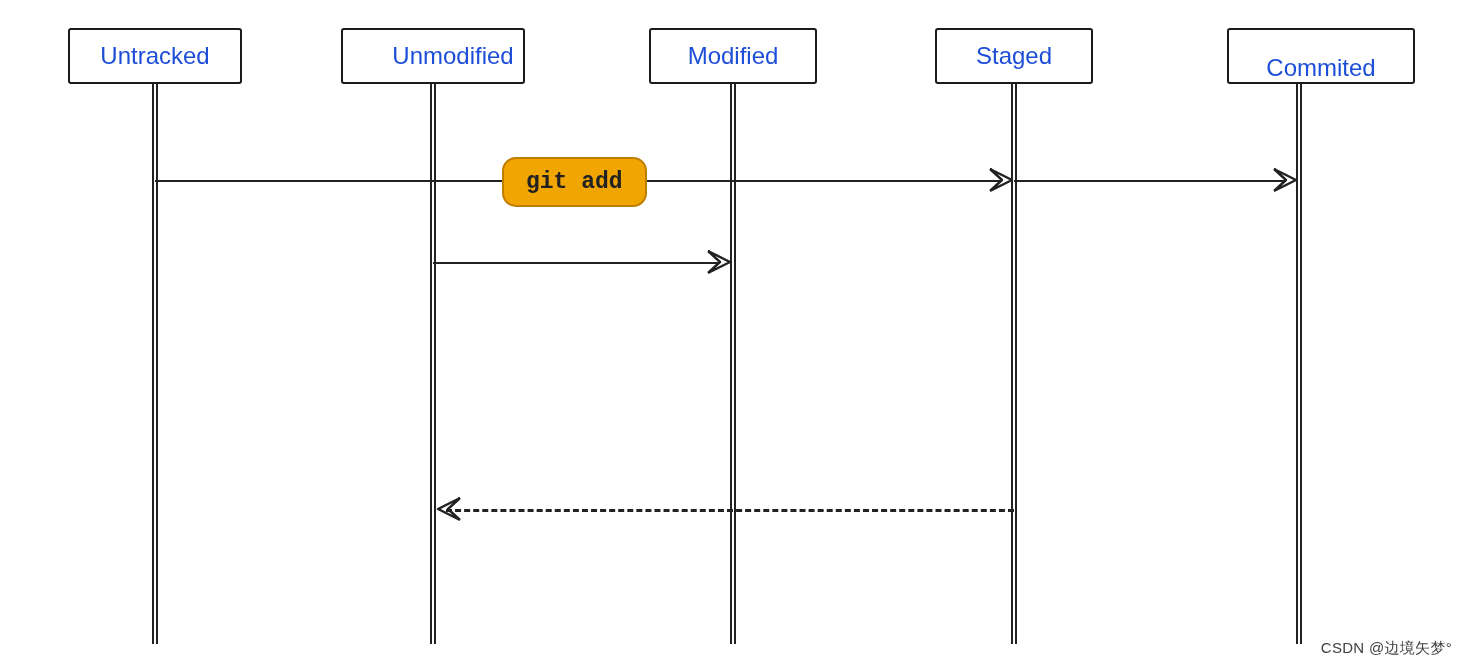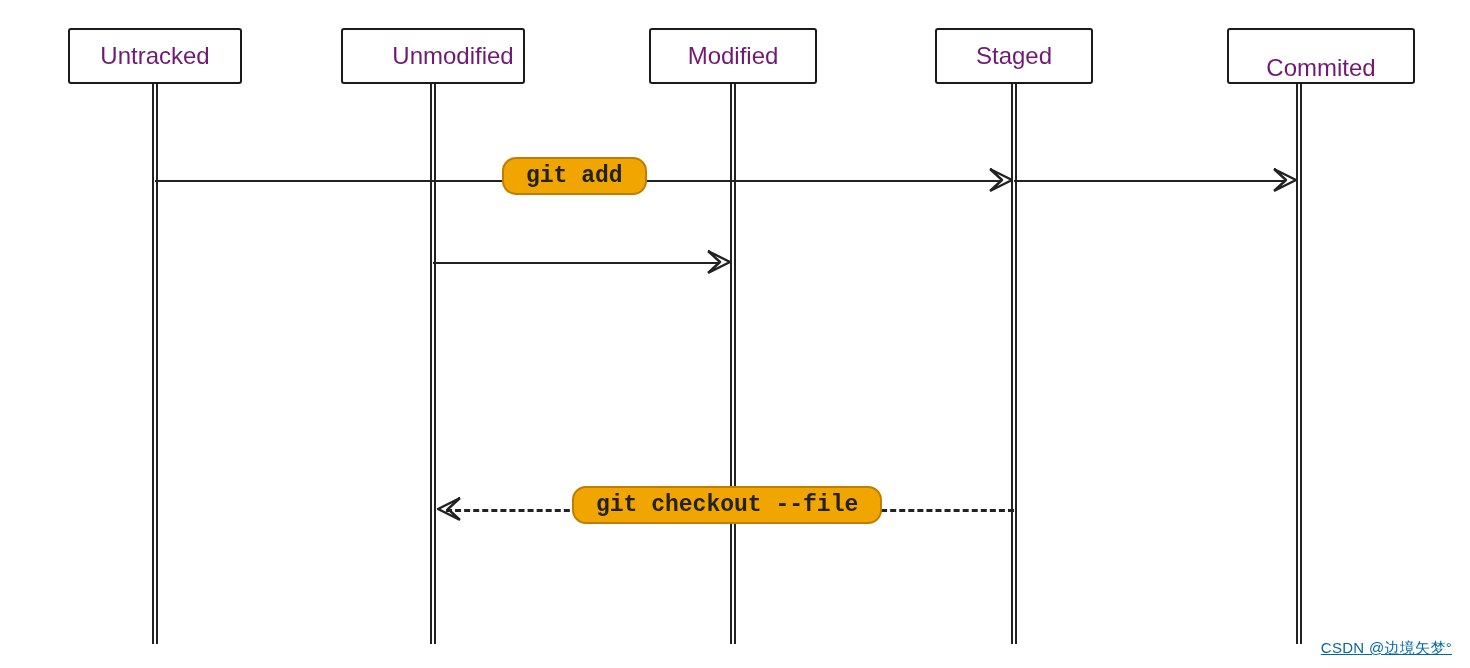--- a/index.html
+++ b/index.html
@@ -20,21 +20,21 @@
     position: absolute;
     top: 28px;
     height: 56px;
     border: 2.5px solid #1a1a1a;
     border-radius: 3px;
     background: #fff;
     display: flex;
     align-items: center;
     justify-content: center;
     font-size: 24px;
-    color: #701a75;
+    color: #1d4ed8;
   }
   .lifeline {
     position: absolute;
     top: 84px;
     width: 6px;
     height: 560px;
     pointer-events: none;
   }
   .lifeline::before,
   .lifeline::after {
@@ -45,21 +45,21 @@
     width: 2px;
     background: #222;
   }
   .lifeline::before { left: 0; }
   .lifeline::after { right: 0; }
   .cmd-label {
     position: absolute;
     background: #f0a500;
     border: 2.5px solid #c07e00;
     border-radius: 14px;
-    padding: 4px 22px;
+    padding: 10px 22px;
     font-family: "Courier New", monospace;
     font-size: 23px;
     font-weight: bold;
     color: #222;
     white-space: nowrap;
     z-index: 5;
   }
   .hline {
     position: absolute;
     height: 2px;
@@ -75,23 +75,22 @@
     position: absolute;
     width: 26px;
     height: 26px;
     z-index: 4;
   }
   .watermark {
     position: absolute;
     right: 18px;
     bottom: 10px;
     font-size: 15px;
-    color: #0369a1;
+    color: #404040;
     letter-spacing: 0.3px;
-    text-decoration: underline;
   }
 </style>
 </head>
 <body>
 
 <div class="stage">
 
   <div class="lane-box" style="left:68px;width:174px;">
       <span>Untracked</span>
     </div>
@@ -135,16 +134,15 @@
         <path d="M2 2 L24 13 L2 24 M2 2 L14 13 L2 24" fill="none" stroke="#222" stroke-width="2.4" stroke-linejoin="round"></path>
       </svg>
   </div>
 
   <div class="hline dashed" style="left:446px;top:509px;width:568px;"></div>
   <div class="arrowhead" style="left:436px;top:496px;transform:scaleX(-1);">
     <svg viewBox="0 0 26 26">
         <path d="M2 2 L24 13 L2 24 M2 2 L14 13 L2 24" fill="none" stroke="#222" stroke-width="2.4" stroke-linejoin="round"></path>
       </svg>
   </div>
-  <div class="cmd-label" style="left:572px;top:486px;"><span>git checkout --file</span></div>
 
   <div class="watermark"><span>CSDN @边境矢梦°</span></div>
 </div>
 
 </body></html>

